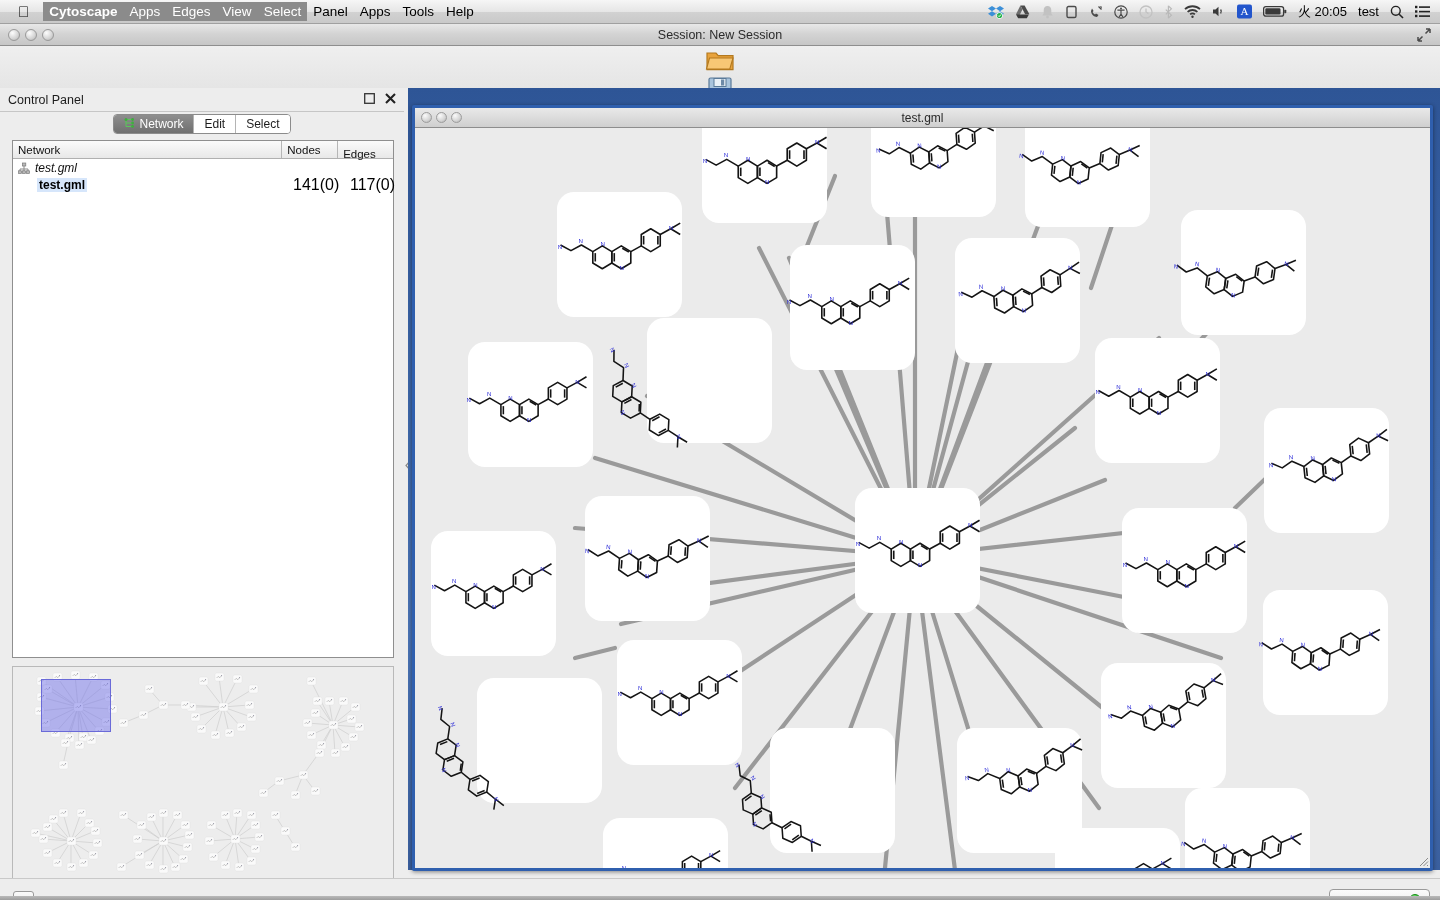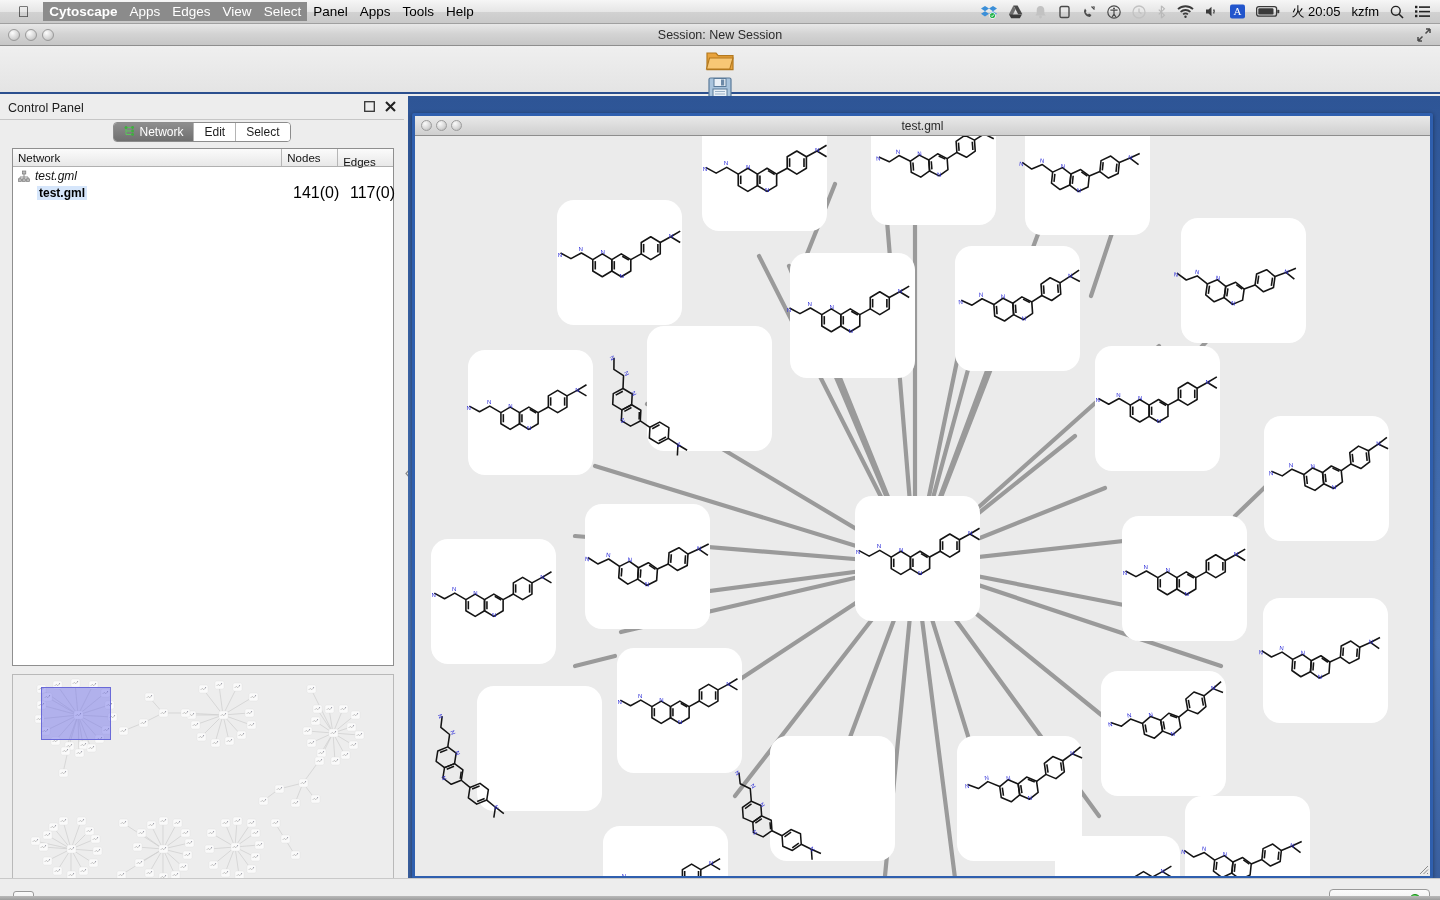--- a/index.html
+++ b/index.html
@@ -54,21 +54,21 @@
   .tbtn { width:38px; height:38px; display:flex; align-items:center; justify-content:center;
           margin:0 2px; border-radius:3px; }
   .tbtn svg { display:block; }
   #tb-search {
     width:146px; height:24px; background:#fff; border:1px solid #9b9b9b;
     border-radius:2px; margin-left:6px;
   }
   #tb-spacer { flex:1; }
 
   
-  #main { position:absolute; left:0; top:72px; width:1440px; height:637px; background:#000000; }
+  #main { position:absolute; left:0; top:64px; width:1440px; height:637px; background:#000000; }
 
   
   #ctrlpanel { position:absolute; left:0; top:0; width:404px; height:782px; background:#ededed; }
   #cp-header { height:24px; display:flex; align-items:center; padding:0 8px;
     border-bottom:1px solid #c6c6c6; background:#ededed; }
   #cp-header .cp-title { font-size:12.5px; color:#1d1d1d; }
   #cp-header .cp-btns { margin-left:auto; display:flex; gap:10px; align-items:center; }
   .cp-btn { font-size:12px; color:#333; line-height:1; }
 
   #cp-tabs { height:22px; display:flex; align-items:flex-end; justify-content:center;
@@ -229,21 +229,21 @@
         </svg>
     </span>
     <span class="mi">
       <svg width="24" height="13" viewBox="0 0 24 13">
           <rect x="0.6" y="1.6" width="20" height="9.5" rx="2.2" fill="none" stroke="#3a3a3a" stroke-width="1.3"></rect>
           <rect x="2.3" y="3.3" width="15.2" height="6.1" rx="1.2" fill="#3a3a3a"></rect>
           <rect x="21.3" y="4.8" width="2" height="3.4" rx="0.8" fill="#3a3a3a"></rect>
         </svg>
     </span>
     <span class="clocktext">火 20:05</span>
-    <span class="usertext">kzfm</span>
+    <span class="usertext">test</span>
     <span class="mi">
       <svg width="14" height="14" viewBox="0 0 14 14">
           <circle cx="5.8" cy="5.8" r="4.4" fill="none" stroke="#222" stroke-width="1.4"></circle>
           <path d="M9.2 9.2 L13 13" stroke="#222" stroke-width="1.6"></path>
         </svg>
     </span>
     <span class="mi">
       <svg width="15" height="13" viewBox="0 0 15 13">
           <g fill="#222">
             <rect x="0" y="0.8" width="2.4" height="2.4"></rect>

